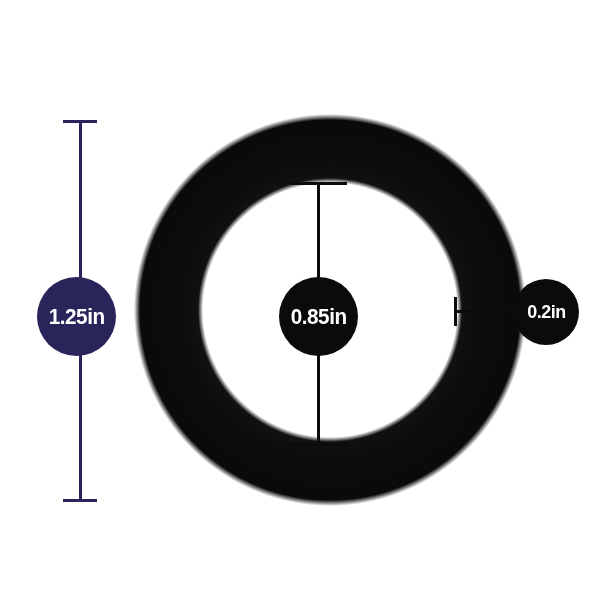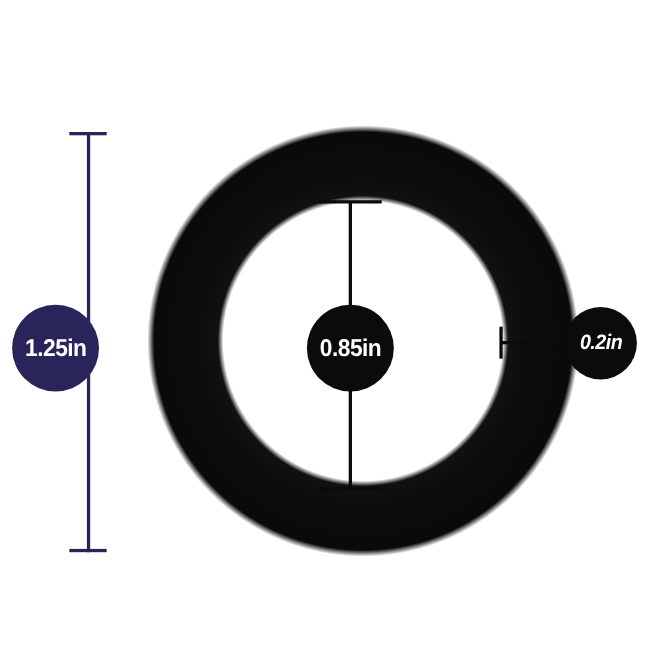--- a/index.html
+++ b/index.html
@@ -64,21 +64,21 @@
     z-index: 5;
   }
   .badge span {
     color: #ffffff;
     font-weight: 700;
     letter-spacing: -0.5px;
     transform: scaleX(0.94);
     white-space: nowrap;
   }
   .badge-outer {
-    left: 11px;
+    left: 37px;
     top: 277px;
     width: 79px;
     height: 79px;
     background: #29245a;
   }
   .badge-outer span { font-size: 22px; }
 
   .badge-inner {
     left: 279px;
     top: 277px;
@@ -88,21 +88,20 @@
     text-align: center;
   }
   .badge-inner span { font-size: 22px; }
 
   .badge-thick {
     left: 513px;
     top: 279px;
     width: 66px;
     height: 66px;
     background: #0b0b0b;
-    font-style: italic;
   }
   .badge-thick span { font-size: 19px; }
 </style>
 </head>
 <body>
 
 <div class="canvas">
 
   <div class="ring"></div>
 

